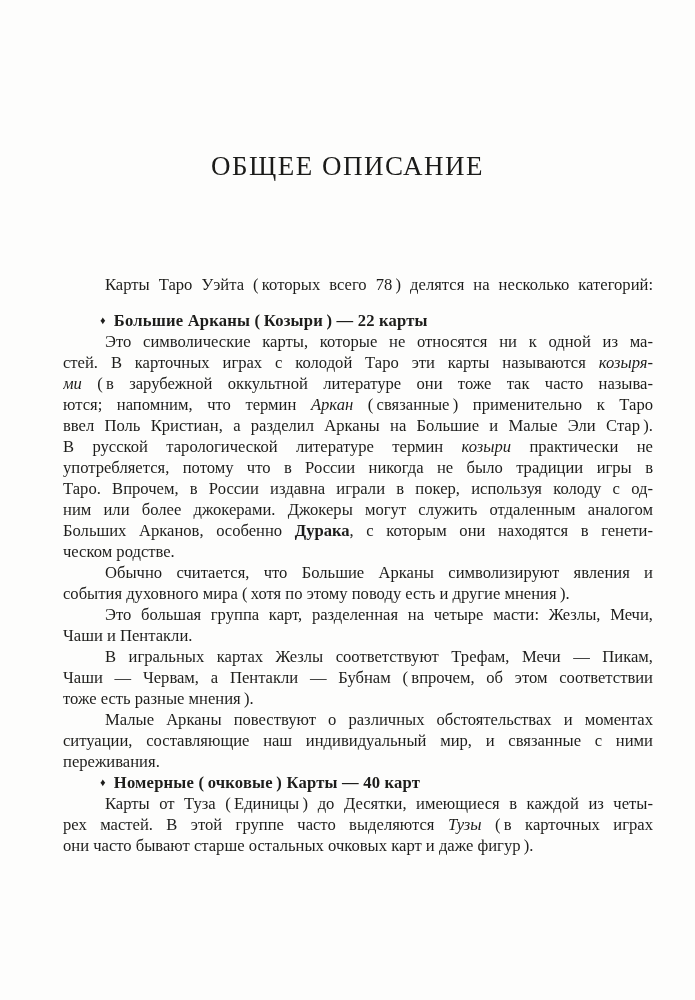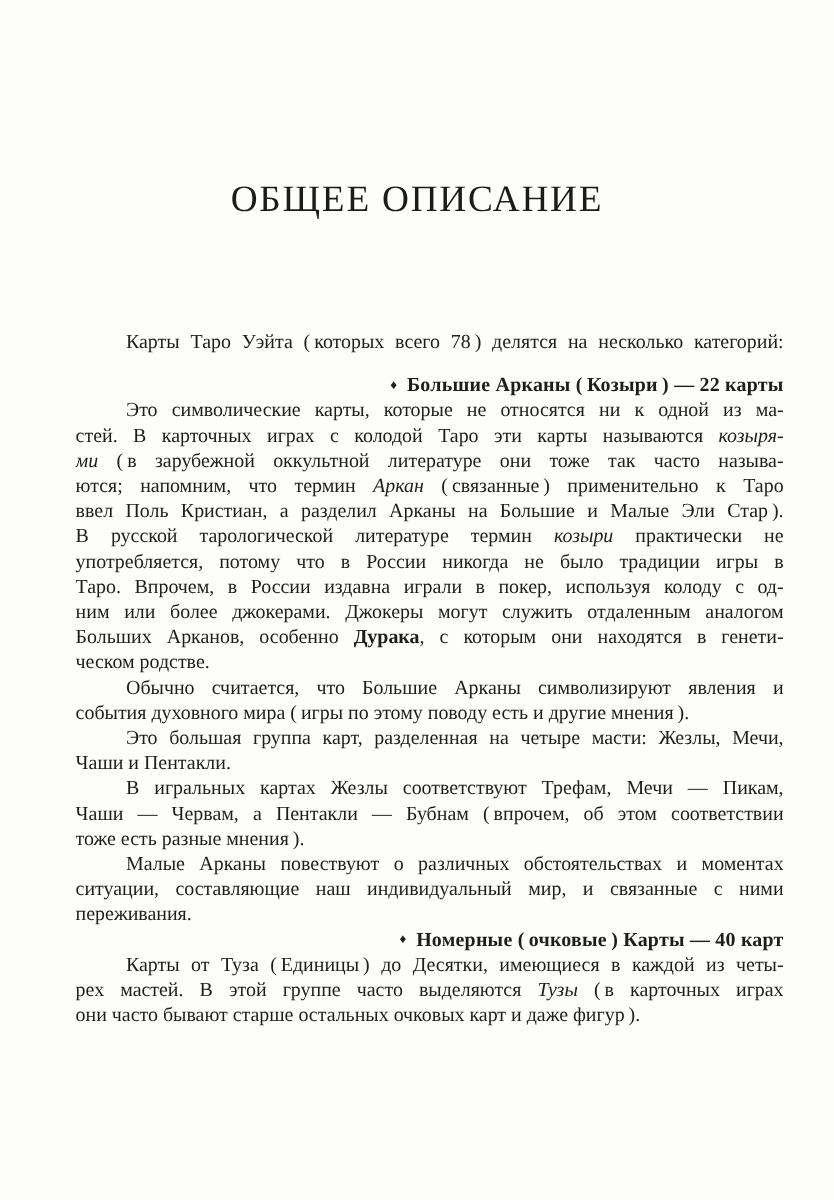--- a/index.html
+++ b/index.html
@@ -12,21 +12,21 @@
     width:695px;
     height:1000px;
     box-sizing:border-box;
     background:#fdfdfc;
     color:#1d1d1b;
     padding-top:150px;
     overflow:hidden;
   }
   .title {
     margin:0;
-    font-size:31px;
+    font-size:27px;
     font-weight:normal;
     line-height:32px;
     text-align:center;
     letter-spacing:1.5px;
     color:#1b1b19;
   }
   .content {
     margin:92px 42px 0 63px; 
     font-size:16.6px;
   }
@@ -38,21 +38,20 @@
     text-align-last:justify;
   }
   .line.first { text-indent:42px; }
   .line.last  { text-align-last:left; }
   .heading {
     line-height:21px;
     height:21px;
     padding-left:37px;
     font-weight:bold;
     letter-spacing:0.2px;
-    text-align:right;
   }
   .heading.spaced { margin-top:15px; }
   .bullet {
     display:inline-block;
     font-weight:normal;
     font-size:11px;
     margin-right:8px;
     transform:translateY(-2px);
   }
   .i { font-style:italic; }
@@ -77,21 +76,21 @@
     <div class="line"><span>ются; напомним, что термин </span><span class="i">Аркан</span><span> ( связанные ) применительно к Таро</span></div>
     <div class="line"><span>ввел Поль Кристиан, а разделил Арканы на Большие и Малые Эли Стар ).</span></div>
     <div class="line"><span>В русской тарологической литературе термин </span><span class="i">козыри</span><span> практически не</span></div>
     <div class="line"><span>употребляется, потому что в России никогда не было традиции игры в</span></div>
     <div class="line"><span>Таро. Впрочем, в России издавна играли в покер, используя колоду с од-</span></div>
     <div class="line"><span>ним или более джокерами. Джокеры могут служить отдаленным аналогом</span></div>
     <div class="line"><span>Больших Арканов, особенно </span><span class="b">Дурака</span><span>, с которым они находятся в генети-</span></div>
     <div class="line last"><span>ческом родстве.</span></div>
 
     <div class="line first"><span>Обычно считается, что Большие Арканы символизируют явления и</span></div>
-    <div class="line last"><span>события духовного мира ( игры по этому поводу есть и другие мнения ).</span></div>
+    <div class="line last"><span>события духовного мира ( хотя по этому поводу есть и другие мнения ).</span></div>
 
 
     <div class="line first"><span>Это большая группа карт, разделенная на четыре масти: Жезлы, Мечи,</span></div>
     <div class="line last"><span>Чаши и Пентакли.</span></div>
 
     <div class="line first"><span>В игральных картах Жезлы соответствуют Трефам, Мечи — Пикам,</span></div>
     <div class="line"><span>Чаши — Червам, а Пентакли — Бубнам ( впрочем, об этом соответствии</span></div>
     <div class="line last"><span>тоже есть разные мнения ).</span></div>
 
     <div class="line first"><span>Малые Арканы повествуют о различных обстоятельствах и моментах</span></div>

